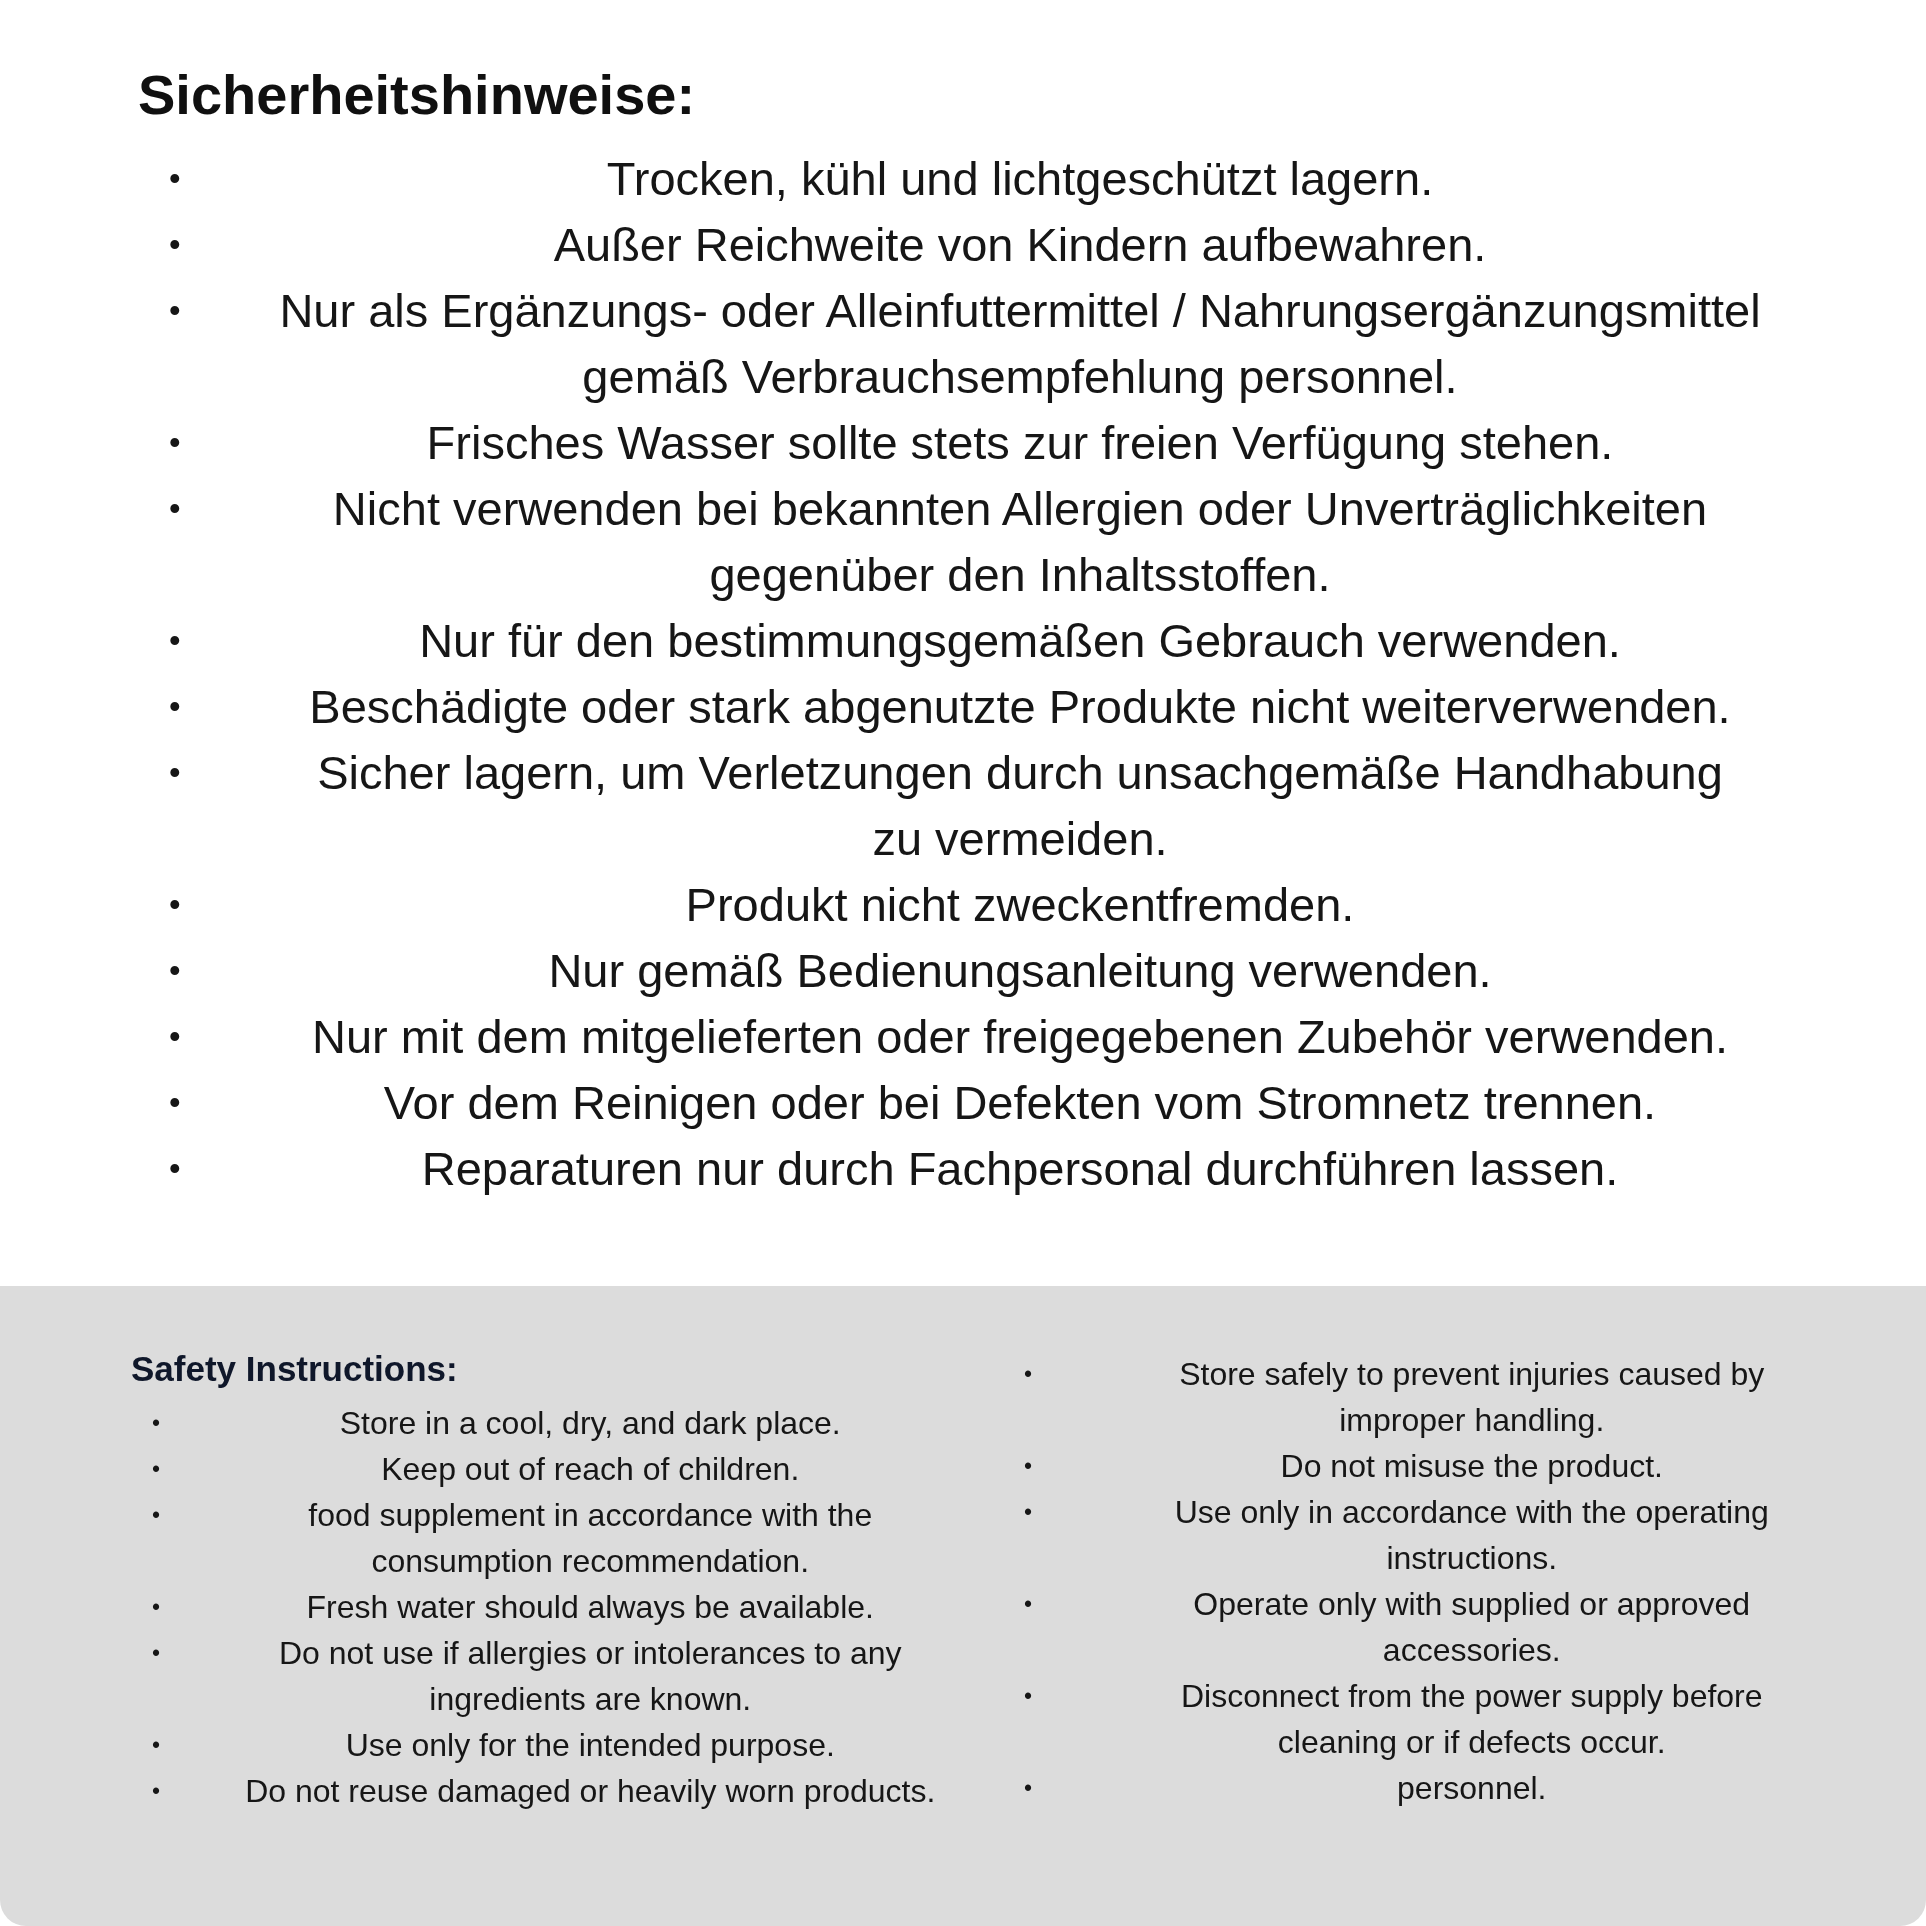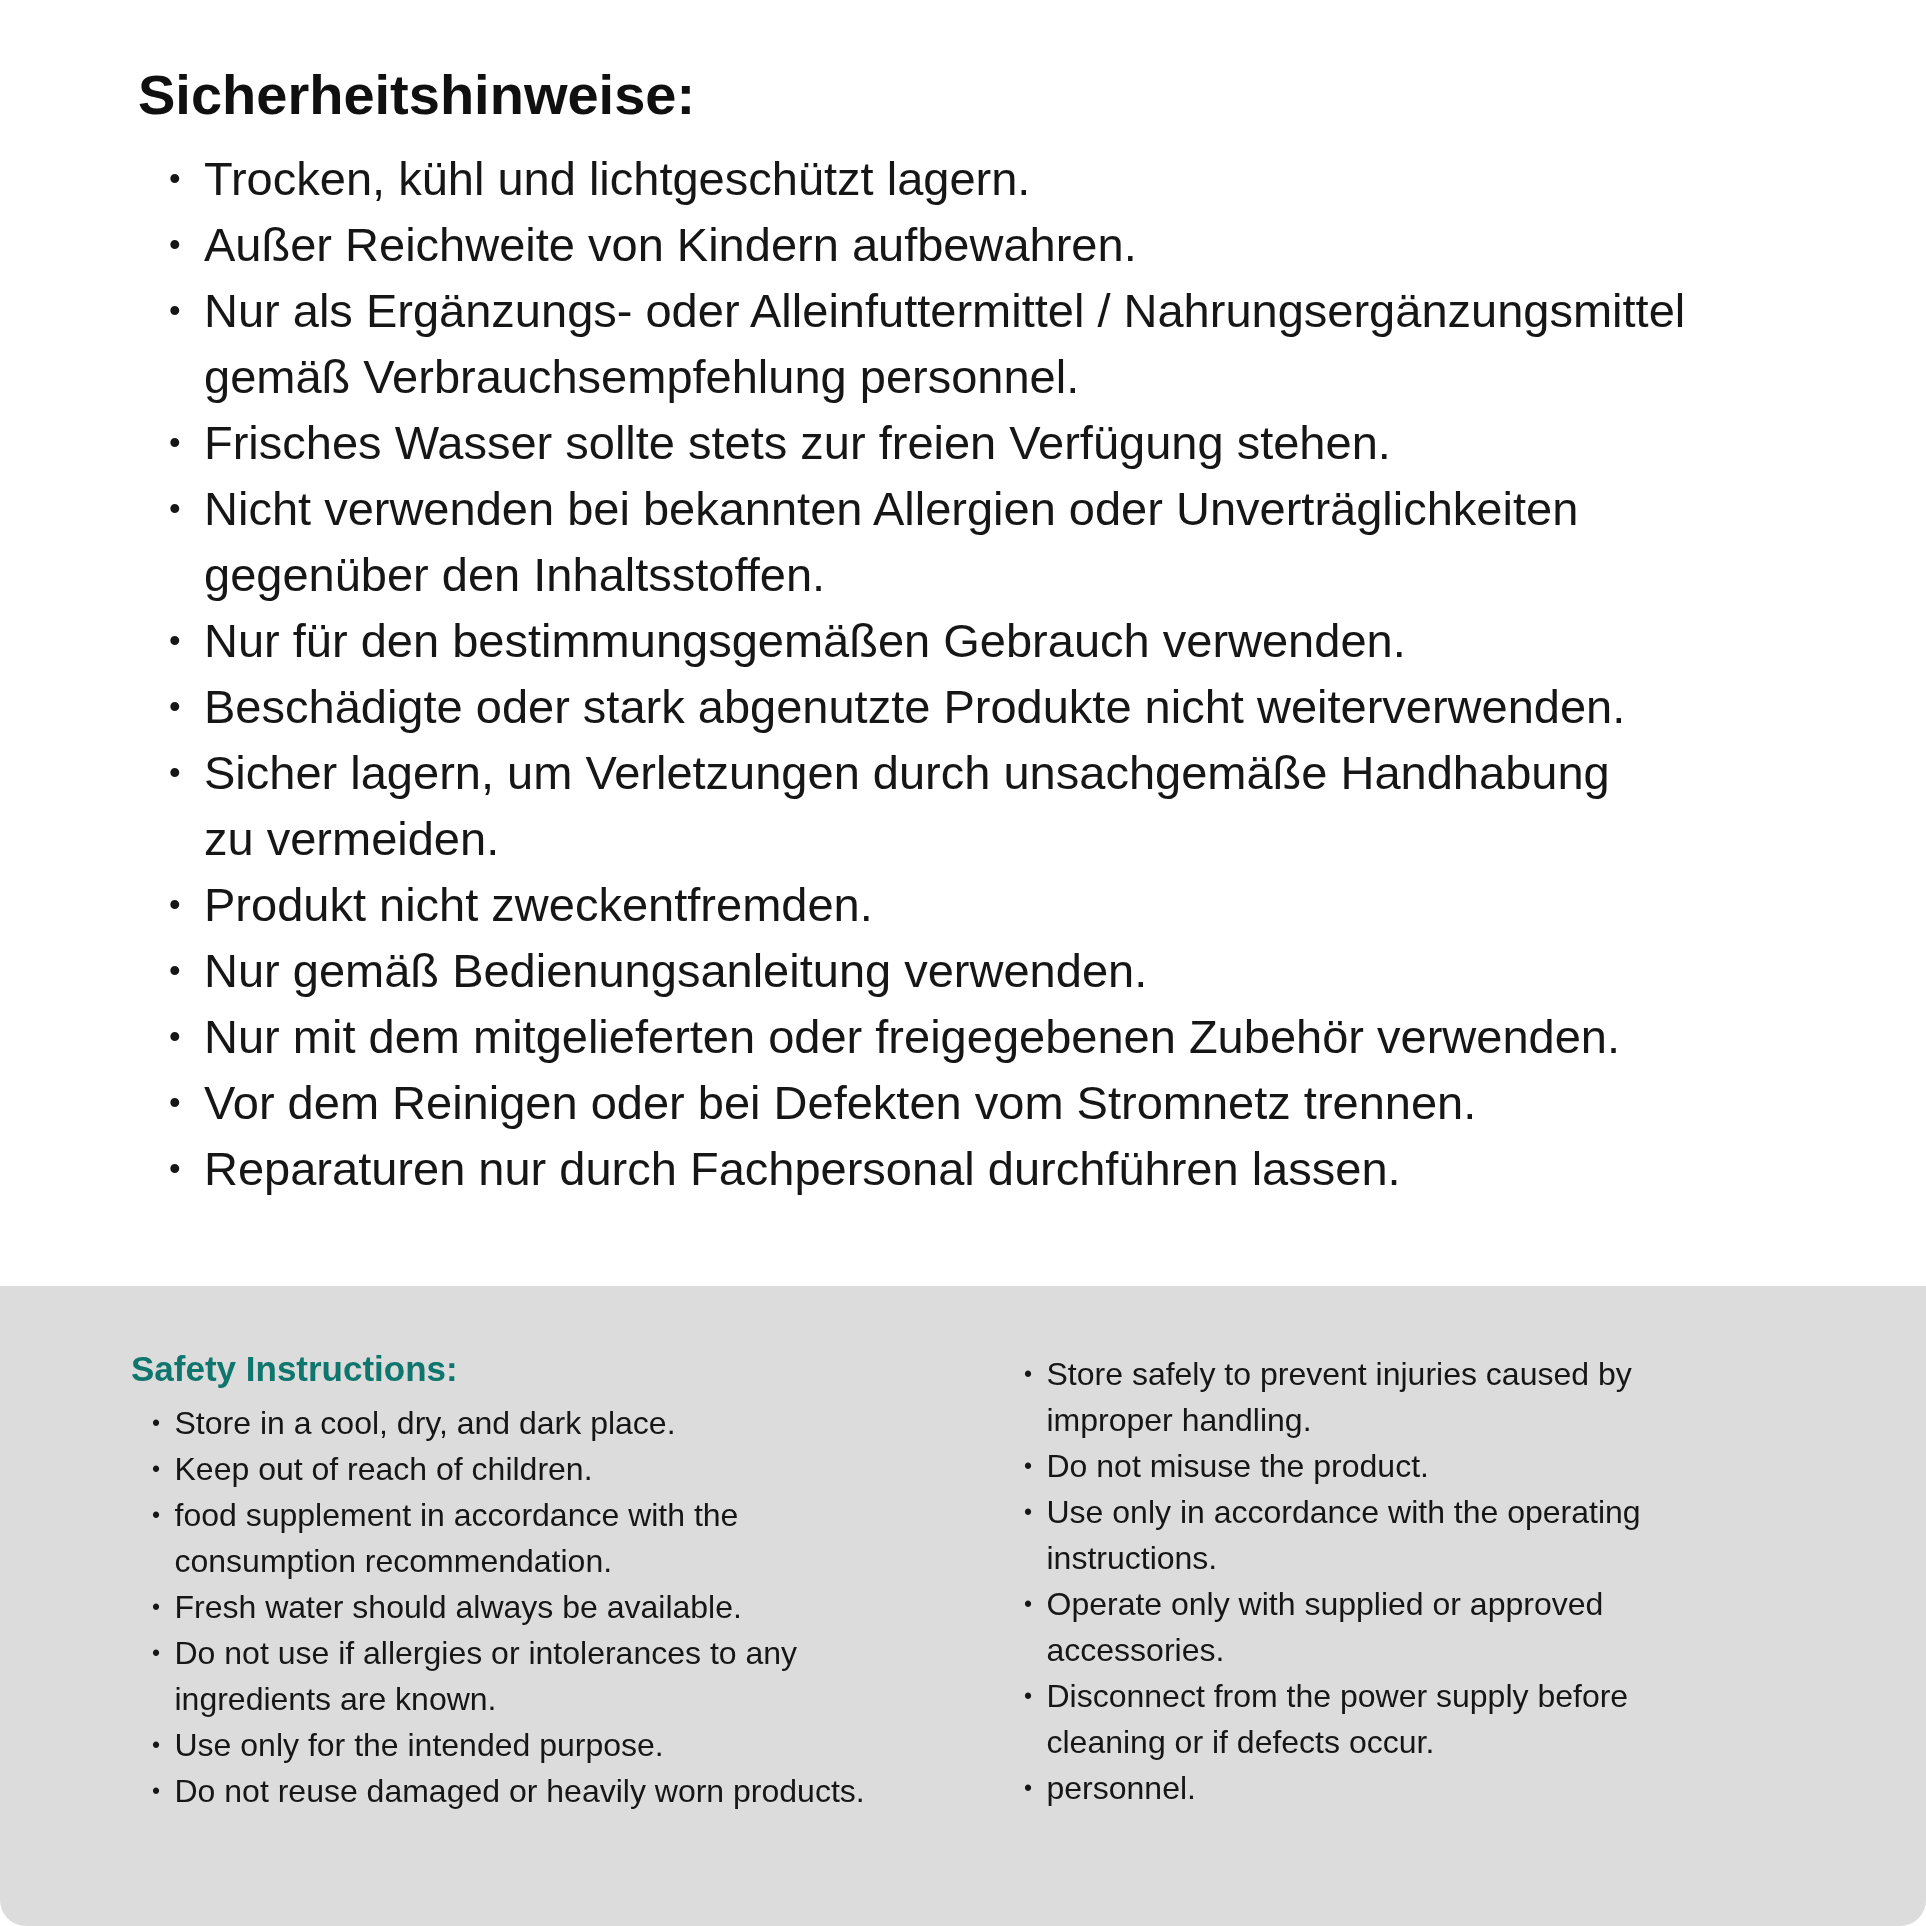--- a/index.html
+++ b/index.html
@@ -31,21 +31,21 @@
     color: #101010;
   }
   .list .item {
     display: flex;
     align-items: flex-start;
   }
   .list .bullet {
     flex: 0 0 auto;
     text-align: left;
   }
-  .list .lines { flex: 1 1 auto; }
+  .list .lines { flex: 1 1 auto; text-align: center; }
 
   .list.de { margin-left: 31px; }
   .list.de .item {
     font-size: 47px;
     line-height: 66px;
   }
   .list.de .bullet {
     width: 35px;
     font-size: 33px;
     line-height: 66px;
@@ -66,21 +66,21 @@
   }
   .col-left {
     flex: 0 0 auto;
     width: 875px;
   }
   .col-left h2 {
     margin: 0 0 9.6px 0;
     font-size: 35px;
     line-height: 42px;
     font-weight: 700;
-    color: #0f766e;
+    color: #0f172a;
   }
   .col-right {
     flex: 0 0 auto;
     width: 873px;
     margin-left: 18px;
     padding-top: 2.6px;
   }
   .list.en .item {
     font-size: 32px;
     line-height: 46px;

